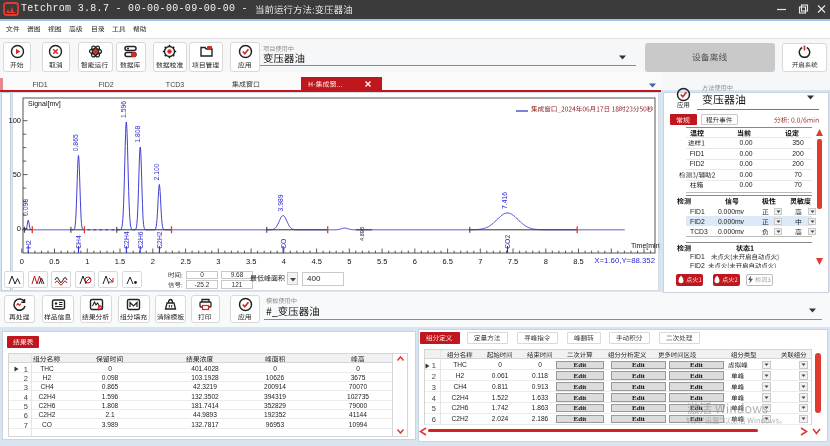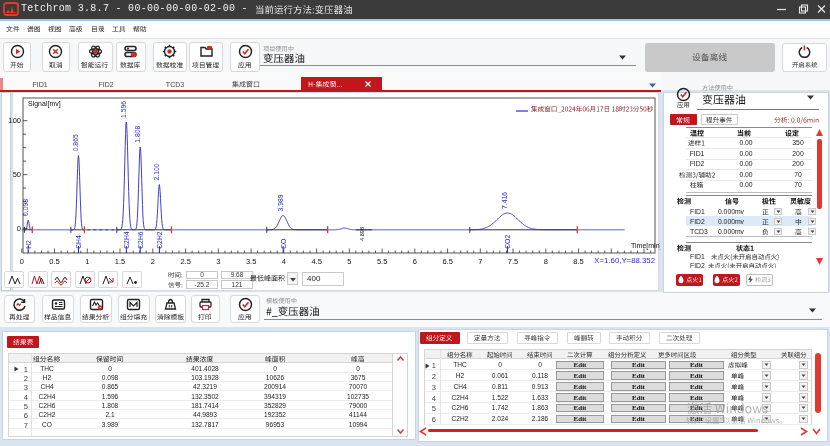--- a/index.html
+++ b/index.html
@@ -5,21 +5,21 @@
 .abs{position:absolute}
 .panel{position:absolute;background:#fff;border:1px solid #c3cedb}
 .btn{position:absolute;background:#fff;border:1px solid #d9d9d9;border-radius:3px}
 </style></head><body>
 <div class="abs" style="left:0;top:0;width:830px;height:19px;background:#3b3b3b"></div>
 <svg class="abs" style="left:3px;top:2px" width="16" height="14" viewBox="0 0 16 14">
 <rect x="1" y="1" width="14" height="12" rx="2.5" fill="none" stroke="#e8392f" stroke-width="1.8"></rect>
 <path d="M3.5 10 L5 7.5 L6.5 10 Z M7.5 10 L9 4.5 L10.5 10 Z" fill="#e8392f"></path>
 <rect x="3.5" y="10" width="9" height="1" fill="#e8392f"></rect>
   </svg>
-<div style="position:absolute;left:21px;top:3px;font:normal 10px 'Liberation Mono',monospace;color:#f2f2f2;letter-spacing:0.3px;white-space:nowrap;line-height:12px">Tetchrom 3.8.7 - 00-00-00-00-02-00 - </div>
+<div style="position:absolute;left:21px;top:3px;font:normal 10px 'Liberation Mono',monospace;color:#f2f2f2;letter-spacing:0.3px;white-space:nowrap;line-height:12px">Tetchrom 3.8.7 - 00-00-00-09-00-00 - </div>
 <div style="position:absolute;left:255.0px;top:4px">
     <svg width="98.1" height="12.3" viewBox="0 -9.2 98.1 12.3" style="display:block">
       <path d="M1.1 -7.3C1.7 -6.6 2.2 -5.7 2.4 -5.1L3.1 -5.4C2.8 -6 2.3 -6.9 1.8 -7.6ZM7.6 -7.6C7.3 -6.9 6.8 -5.9 6.4 -5.3L7 -5C7.4 -5.6 8 -6.6 8.4 -7.4ZM1.1 -0.4V0.4H7.5V0.8H8.3V-4.6H5.1V-8H4.4V-4.6H1.3V-3.9H7.5V-2.5H1.6V-1.8H7.5V-0.4Z M15.2 -4.9V-1H15.9V-4.9ZM17.2 -5.2V-0.1C17.2 0 17.1 0 17 0C16.8 0.1 16.3 0.1 15.7 0C15.8 0.2 15.9 0.5 16 0.7C16.7 0.7 17.2 0.7 17.5 0.6C17.8 0.5 17.9 0.3 17.9 -0.1V-5.2ZM16.4 -8C16.2 -7.6 15.8 -6.9 15.5 -6.5H12.6L13.1 -6.6C12.9 -7 12.5 -7.6 12.1 -8L11.5 -7.8C11.8 -7.4 12.2 -6.8 12.3 -6.5H10V-5.8H18.5V-6.5H16.3C16.6 -6.9 16.9 -7.3 17.1 -7.8ZM13.4 -2.9V-1.9H11.3V-2.9ZM13.4 -3.4H11.3V-4.4H13.4ZM10.6 -5V0.7H11.3V-1.3H13.4V-0.1C13.4 0.1 13.3 0.1 13.2 0.1C13.1 0.1 12.7 0.1 12.2 0.1C12.3 0.3 12.4 0.5 12.4 0.7C13.1 0.7 13.5 0.7 13.7 0.6C14 0.5 14.1 0.3 14.1 -0.1V-5Z M22.6 -7.4V-6.7H27.4V-7.4ZM19.6 -7C20.2 -6.6 21 -6.1 21.3 -5.7L21.8 -6.3C21.4 -6.6 20.7 -7.1 20.1 -7.5ZM22.6 -1.1C22.8 -1.3 23.3 -1.3 26.8 -1.6L27.2 -0.9L27.8 -1.2C27.5 -1.9 26.7 -3.2 26.1 -4.1L25.5 -3.8C25.8 -3.3 26.2 -2.8 26.5 -2.2L23.4 -2C23.9 -2.7 24.4 -3.6 24.8 -4.5H28.1V-5.2H22V-4.5H23.9C23.5 -3.6 23 -2.7 22.8 -2.4C22.6 -2.1 22.5 -1.9 22.3 -1.9C22.4 -1.7 22.5 -1.3 22.6 -1.1ZM21.4 -4.7H19.4V-4H20.7V-1C20.3 -0.8 19.8 -0.4 19.4 0.1L19.9 0.8C20.3 0.2 20.8 -0.4 21.1 -0.4C21.3 -0.4 21.7 -0.1 22 0.2C22.7 0.6 23.5 0.7 24.7 0.7C25.7 0.7 27.3 0.6 28 0.6C28 0.4 28.1 0 28.2 -0.2C27.2 -0.1 25.8 -0 24.7 -0C23.6 -0 22.8 -0.1 22.2 -0.5C21.8 -0.7 21.6 -0.9 21.4 -1Z M32.6 -7.4V-6.7H37.3V-7.4ZM31 -8C30.6 -7.3 29.6 -6.5 28.8 -5.9C29 -5.8 29.2 -5.5 29.3 -5.3C30.1 -5.9 31.1 -6.9 31.7 -7.7ZM32.2 -4.8V-4.1H35.4V-0.2C35.4 -0 35.3 0 35.2 0C35 0.1 34.4 0.1 33.7 0C33.8 0.2 33.9 0.5 33.9 0.7C34.8 0.7 35.4 0.7 35.7 0.6C36 0.5 36.1 0.3 36.1 -0.2V-4.1H37.6V-4.8ZM31.4 -5.9C30.8 -4.9 29.7 -3.8 28.7 -3.1C28.9 -2.9 29.1 -2.6 29.2 -2.5C29.6 -2.7 30 -3.1 30.3 -3.5V0.8H31V-4.2C31.4 -4.7 31.8 -5.2 32.1 -5.7Z M42.2 -7.8C42.4 -7.3 42.7 -6.7 42.8 -6.3H38.6V-5.6H41.2C41.1 -3.5 40.9 -1 38.4 0.2C38.6 0.4 38.9 0.6 39 0.8C40.8 -0.2 41.5 -1.7 41.8 -3.4H45.2C45 -1.3 44.8 -0.4 44.6 -0.1C44.4 -0 44.3 0 44.1 0C43.9 0 43.2 -0 42.5 -0.1C42.6 0.1 42.7 0.4 42.8 0.6C43.4 0.7 44 0.7 44.4 0.7C44.7 0.6 45 0.6 45.2 0.3C45.6 -0 45.7 -1.1 45.9 -3.8C46 -3.9 46 -4.1 46 -4.1H41.9C42 -4.6 42 -5.1 42 -5.6H46.9V-6.3H42.9L43.6 -6.6C43.4 -7 43.1 -7.6 42.9 -8Z M48.4 -7.4C49 -7.1 49.8 -6.6 50.2 -6.3L50.6 -6.9C50.2 -7.2 49.4 -7.6 48.8 -7.9ZM47.9 -4.8C48.5 -4.5 49.3 -4.1 49.7 -3.8L50.1 -4.3C49.7 -4.7 48.9 -5.1 48.3 -5.3ZM48.2 0.2 48.8 0.6C49.4 -0.2 50 -1.4 50.5 -2.4L50 -2.9C49.5 -1.8 48.7 -0.6 48.2 0.2ZM51.2 0.4C51.4 0.3 51.8 0.2 55.4 -0.2C55.6 0.2 55.7 0.5 55.8 0.8L56.4 0.4C56.2 -0.3 55.4 -1.4 54.8 -2.3L54.2 -2C54.5 -1.6 54.8 -1.2 55 -0.8L52 -0.4C52.6 -1.2 53.2 -2.3 53.7 -3.3H56.4V-4H53.9V-5.7H56V-6.3H53.9V-8H53.2V-6.3H51.1V-5.7H53.2V-4H50.7V-3.3H52.8C52.4 -2.2 51.7 -1.2 51.5 -0.9C51.3 -0.6 51.1 -0.3 50.9 -0.3C51 -0.1 51.1 0.3 51.2 0.4Z M58.3 -3.7C58.7 -3.7 58.9 -4 58.9 -4.4C58.9 -4.8 58.7 -5 58.3 -5C58 -5 57.7 -4.8 57.7 -4.4C57.7 -4 58 -3.7 58.3 -3.7ZM58.3 0.1C58.7 0.1 58.9 -0.1 58.9 -0.5C58.9 -0.9 58.7 -1.2 58.3 -1.2C58 -1.2 57.7 -0.9 57.7 -0.5C57.7 -0.1 58 0.1 58.3 0.1Z M61.8 -6C61.5 -5.3 61 -4.6 60.5 -4.2C60.6 -4.1 60.9 -3.9 61 -3.8C61.5 -4.3 62.1 -5 62.4 -5.8ZM66.2 -5.6C66.8 -5.1 67.5 -4.3 67.8 -3.8L68.4 -4.1C68 -4.6 67.4 -5.4 66.7 -5.9ZM63.7 -7.9C63.9 -7.6 64.1 -7.3 64.2 -7H60.3V-6.4H62.9V-3.5H63.6V-6.4H65.1V-3.5H65.8V-6.4H68.5V-7H65C64.9 -7.3 64.6 -7.8 64.4 -8.1ZM60.9 -3.2V-2.6H61.7C62.2 -1.8 62.9 -1.2 63.7 -0.7C62.6 -0.3 61.4 -0 60.1 0.2C60.3 0.3 60.4 0.6 60.5 0.8C61.9 0.6 63.2 0.2 64.4 -0.3C65.5 0.2 66.8 0.6 68.3 0.8C68.4 0.6 68.6 0.3 68.7 0.2C67.4 0 66.2 -0.3 65.1 -0.7C66.1 -1.3 66.9 -2 67.5 -2.9L67 -3.2L66.9 -3.2ZM62.5 -2.6H66.4C65.9 -2 65.2 -1.4 64.4 -1C63.6 -1.5 62.9 -2 62.5 -2.6Z M75.6 -2.6C76.2 -2.1 76.7 -1.5 77 -1.1L77.5 -1.5C77.3 -1.9 76.7 -2.5 76.2 -2.9ZM70.2 -7.5V-4.5C70.2 -3 70.2 -1 69.4 0.4C69.6 0.4 69.9 0.6 70 0.8C70.8 -0.7 70.9 -2.9 70.9 -4.5V-6.8H78.2V-7.5ZM74.2 -6.3V-4.3H71.6V-3.6H74.2V-0.3H71V0.4H78.2V-0.3H74.9V-3.6H77.7V-4.3H74.9V-6.3Z M80.5 -6.9H82.1V-5.6H80.5ZM84.5 -6.9H86.3V-5.6H84.5ZM84.5 -4.6C84.9 -4.4 85.3 -4.2 85.7 -4H82.9C83.2 -4.3 83.3 -4.6 83.5 -4.9L82.8 -5.1V-7.6H79.9V-5H82.7C82.6 -4.6 82.4 -4.3 82.1 -4H79.1V-3.4H81.5C80.8 -2.8 80 -2.3 78.9 -1.9C79.1 -1.7 79.2 -1.5 79.3 -1.3L79.9 -1.6V0.8H80.5V0.5H82.1V0.7H82.8V-2.2H81C81.5 -2.5 82 -2.9 82.4 -3.4H84.2C84.6 -2.9 85.1 -2.5 85.7 -2.2H83.9V0.8H84.6V0.5H86.3V0.7H87V-1.6L87.4 -1.4C87.5 -1.6 87.7 -1.8 87.9 -2C86.8 -2.2 85.8 -2.7 85.1 -3.4H87.7V-4H86L86.3 -4.3C85.9 -4.5 85.3 -4.8 84.8 -5ZM83.9 -7.6V-5H87V-7.6ZM80.5 -0.1V-1.5H82.1V-0.1ZM84.6 -0.1V-1.5H86.3V-0.1Z M89 -7.3C89.7 -7 90.5 -6.6 90.9 -6.3L91.3 -6.8C90.9 -7.2 90.1 -7.6 89.4 -7.9ZM88.5 -4.7C89.1 -4.5 89.9 -4 90.3 -3.7L90.7 -4.3C90.3 -4.6 89.5 -5 88.9 -5.3ZM88.9 0.2 89.5 0.6C90 -0.2 90.5 -1.2 91 -2.1L90.4 -2.5C89.9 -1.6 89.3 -0.5 88.9 0.2ZM93.9 -0.5H92.3V-2.6H93.9ZM94.6 -0.5V-2.6H96.2V-0.5ZM91.6 -6V0.7H92.3V0.2H96.2V0.7H96.9V-6H94.6V-8H93.9V-6ZM93.9 -3.3H92.3V-5.3H93.9ZM94.6 -3.3V-5.3H96.2V-3.3Z" fill="#f2f2f2"></path>
     </svg>
   </div>
 <svg class="abs" style="left:770px;top:0" width="60" height="19" viewBox="0 0 60 19">
     <path d="M7 9.5 h9" stroke="#e6e6e6" stroke-width="1.2"></path>
     <rect x="29.5" y="7" width="6" height="6" fill="none" stroke="#e6e6e6" stroke-width="1.1"></rect>
     <rect x="31.5" y="5" width="6" height="6" fill="none" stroke="#e6e6e6" stroke-width="1.1"></rect>
     <path d="M48 5.5 l7 7 m0 -7 l-7 7" stroke="#e6e6e6" stroke-width="1.2"></path>

